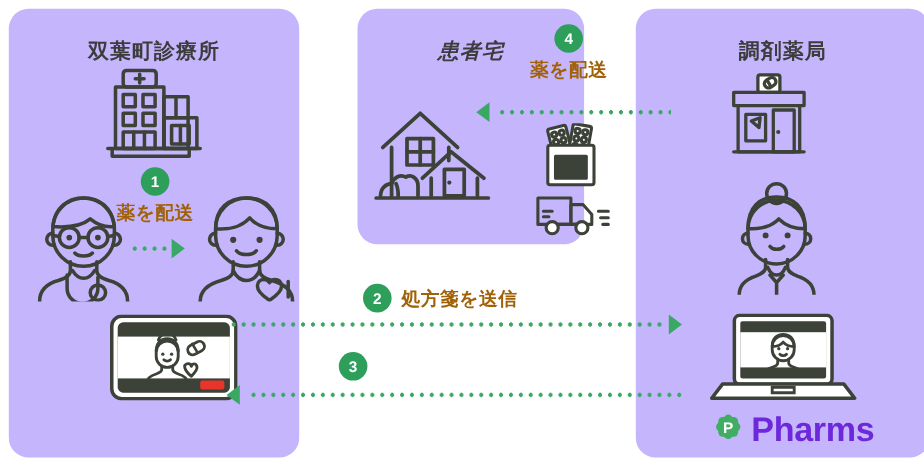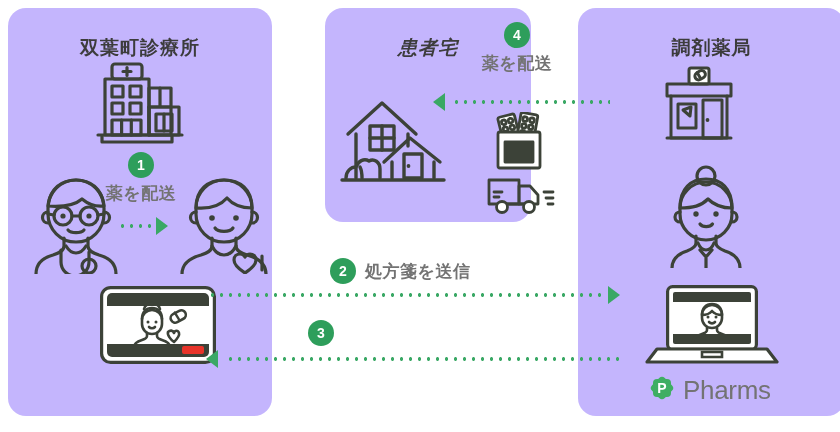--- a/index.html
+++ b/index.html
@@ -48,21 +48,21 @@
     background:#2e9e5b;
     color:#ffffff;
     font-size:14px;font-weight:bold;
     display:flex;align-items:center;justify-content:center;
     flex:0 0 auto;
     line-height:1;
   }
   .step-label{
     font-size:17px;
     font-weight:bold;
-    color:#737373;
+    color:#a16207;
     letter-spacing:.5px;
     line-height:1;
   }
   .step.stacked{flex-direction:column;gap:7px;}
 
   
   .dots{
     position:absolute;
     height:4px;
     background-image:radial-gradient(circle, #3aa865 1.7px, rgba(0,0,0,0) 1.9px);
@@ -81,21 +81,21 @@
     border-bottom:9px solid transparent;
     border-right:12px solid #3aa865;
   }
 
   
   #pharms-logo{
     position:absolute;
     display:flex;align-items:center;gap:7px;
   }
   #pharms-wordmark{
-    font-size:26px;font-weight:normal;color:#737373;
+    font-size:31px;font-weight:bold;color:#6d28d9;
     letter-spacing:-.3px;line-height:1;
   }
 </style>
 </head>
 <body>
 
 <div id="stage">
 
   <div class="panel" id="panel-clinic">
     <div class="panel-title">双葉町診療所</div>

